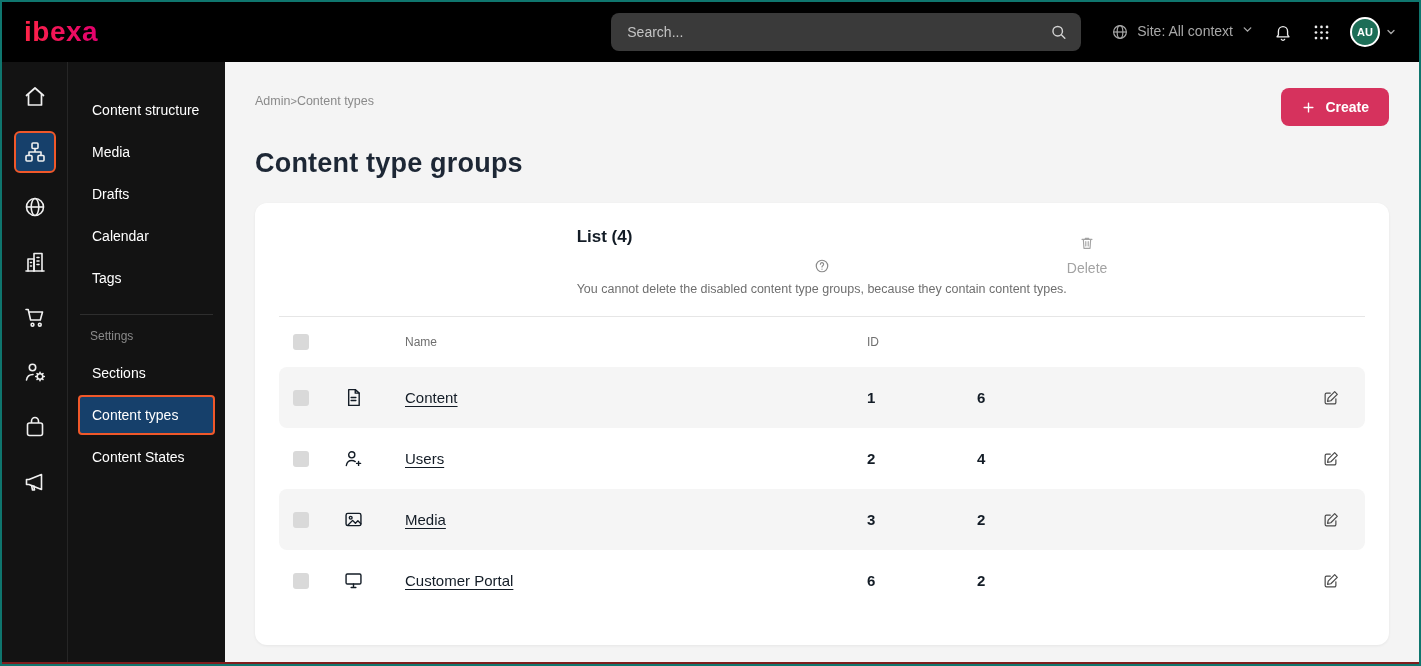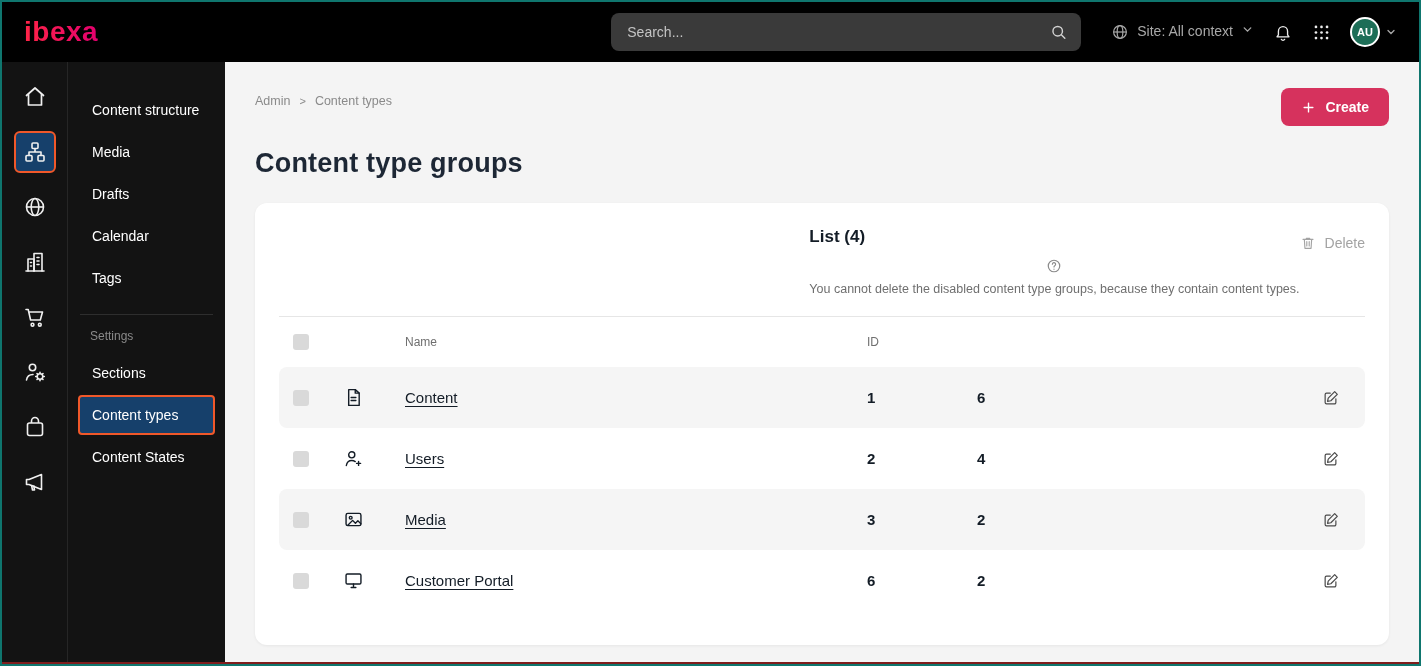--- a/index.html
+++ b/index.html
@@ -41,36 +41,36 @@
   .sidebar { width:158px; background:#131313; border-left:1px solid #262626; padding-top:26px; flex:none; }
   .side-item { margin:2px 10px; padding:10px 12px; color:#fff; font-size:14px; font-weight:500;
                border-radius:4px; border:2px solid transparent; cursor:pointer; }
   .side-item.active { background:#16406b; border-color:#f0582a; }
   .side-sep { height:1px; background:#2e2e2e; margin:16px 12px 8px; }
   .side-label { color:#8a8a8a; font-size:12px; padding:6px 22px 8px; }
 
   
   .main { flex:1; background:#f4f4f4; padding:26px 30px 0; overflow:hidden; }
   .main-top { display:flex; align-items:flex-start; justify-content:space-between; }
-  .breadcrumb { display:flex; gap:9px; align-items:center; color:#8a8a8a; font-size:12.5px; padding-top:6px; }
+  .breadcrumb { display:flex; align-items:center; color:#8a8a8a; font-size:12.5px; padding-top:6px; }
   .crumb { cursor:pointer; }
   .crumb-sep { font-size:11px; color:#8a8a8a; }
   .create-btn { background:#d6325d; color:#fff; border:none; border-radius:8px; height:38px;
                 padding:0 20px; font-size:14px; font-weight:700; font-family:inherit;
                 display:flex; align-items:center; gap:9px; cursor:pointer; }
   .page-title { font-size:27px; font-weight:700; color:#1d2735; margin-top:22px; letter-spacing:.2px; }
 
   .card { margin-top:24px; background:#fff; border-radius:12px; padding:24px 24px 34px;
           box-shadow:0 1px 3px rgba(0,0,0,.06); }
-  .card-head { display:flex; justify-content:flex-end; align-items:flex-start;margin-left:40px; }
+  .card-head { display:flex; justify-content:center; align-items:flex-start;margin-left:40px; }
   .list-title { font-size:17px; font-weight:700; color:#131c26; }
   .info-line { display:flex; gap:8px; align-items:center; margin-top:11px; color:#6f6f6f; font-size:12.5px;flex-direction:column; }
   .q-icon { color:#8a8a8a; display:flex; }
   .delete-btn { display:flex; gap:9px; align-items:center; color:#a3a3a3; font-size:14px;
-                background:none; border:none; font-family:inherit; padding-top:8px; cursor:default; }
+                background:none; border:none; font-family:inherit; padding-top:8px; cursor:default;flex-direction:column; }
   .card-sep { height:1px; background:#e6e6e6; margin-top:20px; }
 
   .thead, .trow { display:grid; grid-template-columns:30px 42px 442px 90px 1fr 40px;
                   align-items:center; padding:0 14px;gap:20px; }
   .thead { height:50px; color:#6f6f6f; font-size:12px; }
   .trow { height:61px; border-radius:8px; }
   .trow.striped { background:#f5f5f5; }
   .checkbox { width:16px; height:16px; border-radius:3px; background:#d9d9d9; display:inline-block; cursor:pointer; }
   .row-icon { color:#131c26; display:flex; }
   .row-link { color:#131c26; font-size:15px; font-weight:500; text-decoration:underline;

